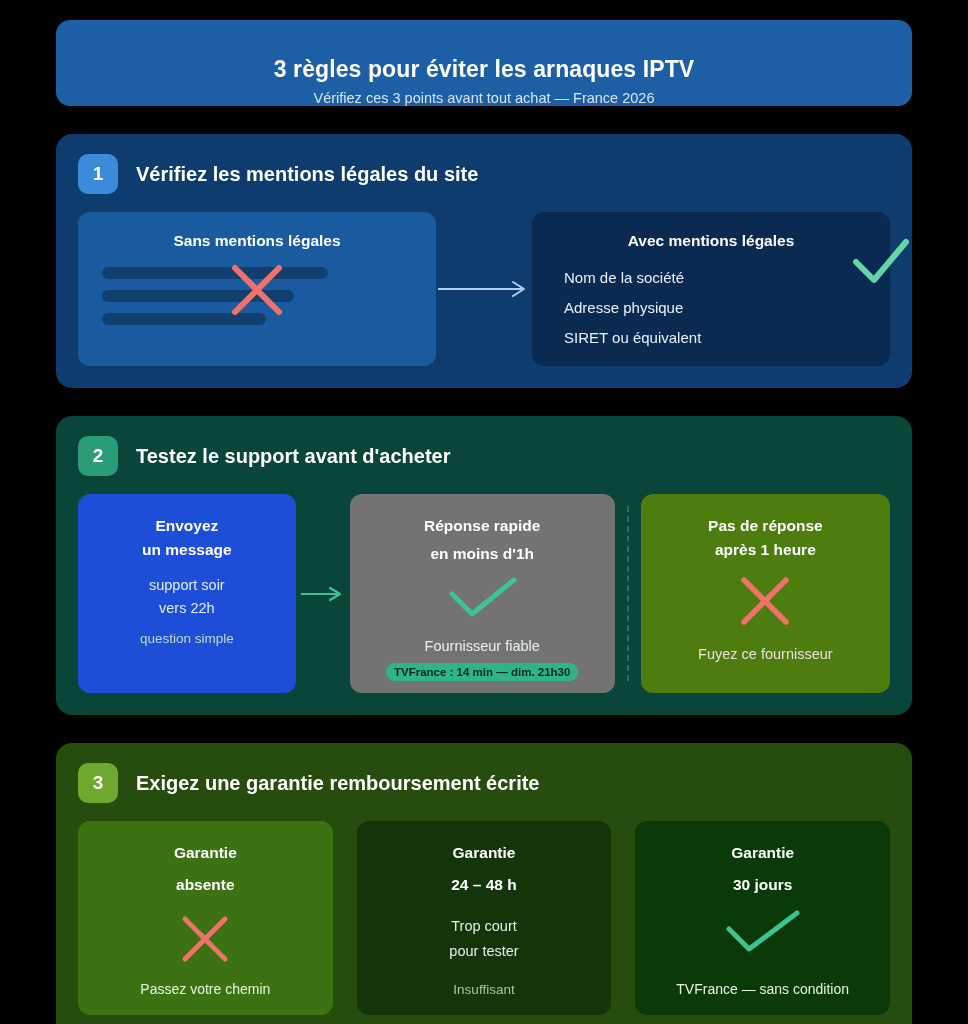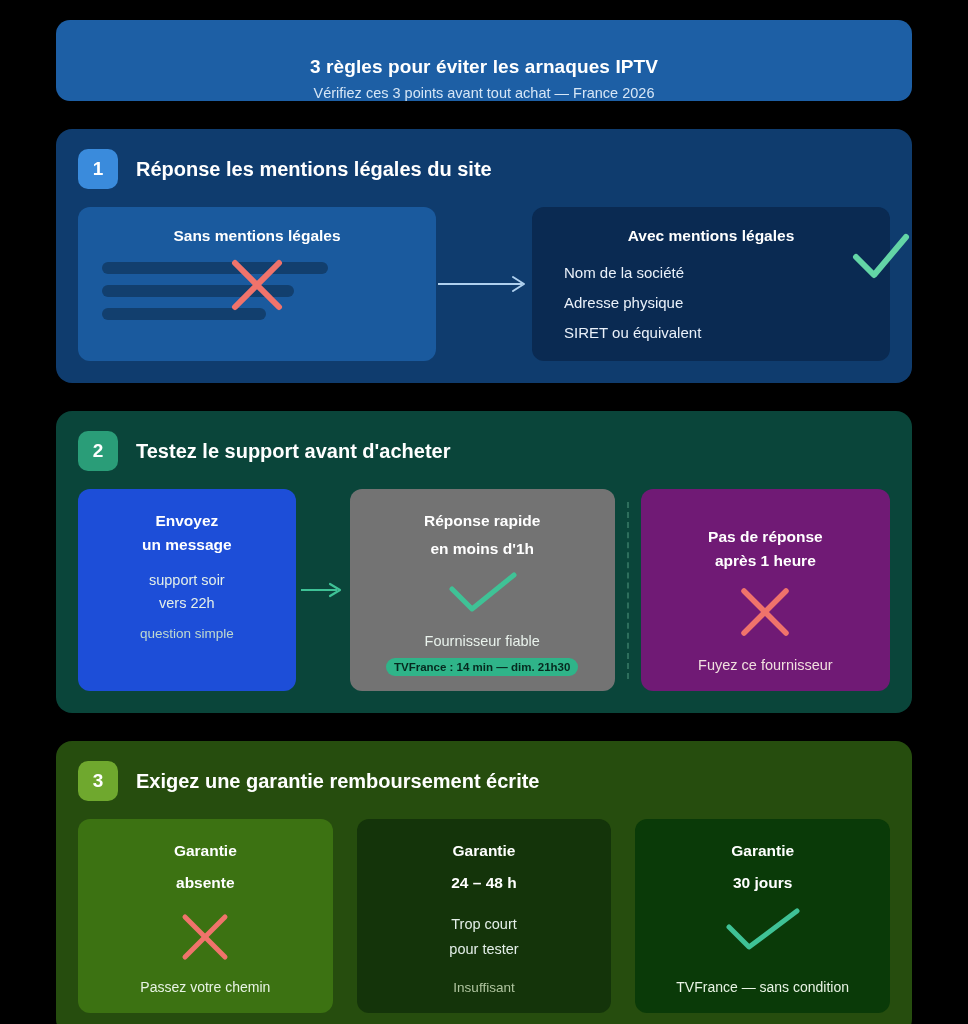--- a/index.html
+++ b/index.html
@@ -28,21 +28,21 @@
     border-radius: 14px;
     height: 88px;
     display: flex;
     flex-direction: column;
     align-items: center;
     justify-content: center;
     gap: 7px;
   }
   .header-title {
     color: #ffffff;
-    font-size: 19px;
+    font-size: 23px;
     font-weight: bold;
     letter-spacing: .1px;
     margin-top: 36px;
   }
   .header-subtitle {
     color: #D6E6F6;
     font-size: 14.5px;
     font-weight: normal;
   }
 
@@ -207,23 +207,23 @@
     display: flex;
     align-items: center;
     justify-content: center;
   }
   .dash-line {
     width: 0; height: 88%;
     border-left: 2px dashed #2D6E5C;
   }
 
   .slow-card {
-    background: #701a75;
+    background: #4d7c0f;
     width: 252px;
-    padding: 36px 14px 18px 14px;
+    padding: 20px 14px 18px 14px;
     justify-content: flex-start;
   }
   .slow-card .card-foot { color: #F0DEDE; text-align: center; }
 
   
   .sec3 { background: #264D0E; }
   .sec3 .step-badge { background: #6FA82E; }
   .sec3 .cards { gap: 24px; }
 
   .g-card {
@@ -247,21 +247,21 @@
 <div class="page">
 
   <div class="header">
     <div class="header-title">3 règles pour éviter les arnaques IPTV</div>
     <div class="header-subtitle">Vérifiez ces 3 points avant tout achat — France 2026</div>
   </div>
 
   <div class="section sec1">
     <div class="section-head">
       <div class="step-badge">1</div>
-      <div class="section-title">Réponse les mentions légales du site</div>
+      <div class="section-title">Vérifiez les mentions légales du site</div>
     </div>
 
     <div class="cards">
 
       <div class="card legal-bad">
         <div class="card-title">Sans mentions légales</div>
         <div class="skeleton-wrap">
           <div class="skel w1"></div>
           <div class="skel w2"></div>
           <div class="skel w3"></div>

